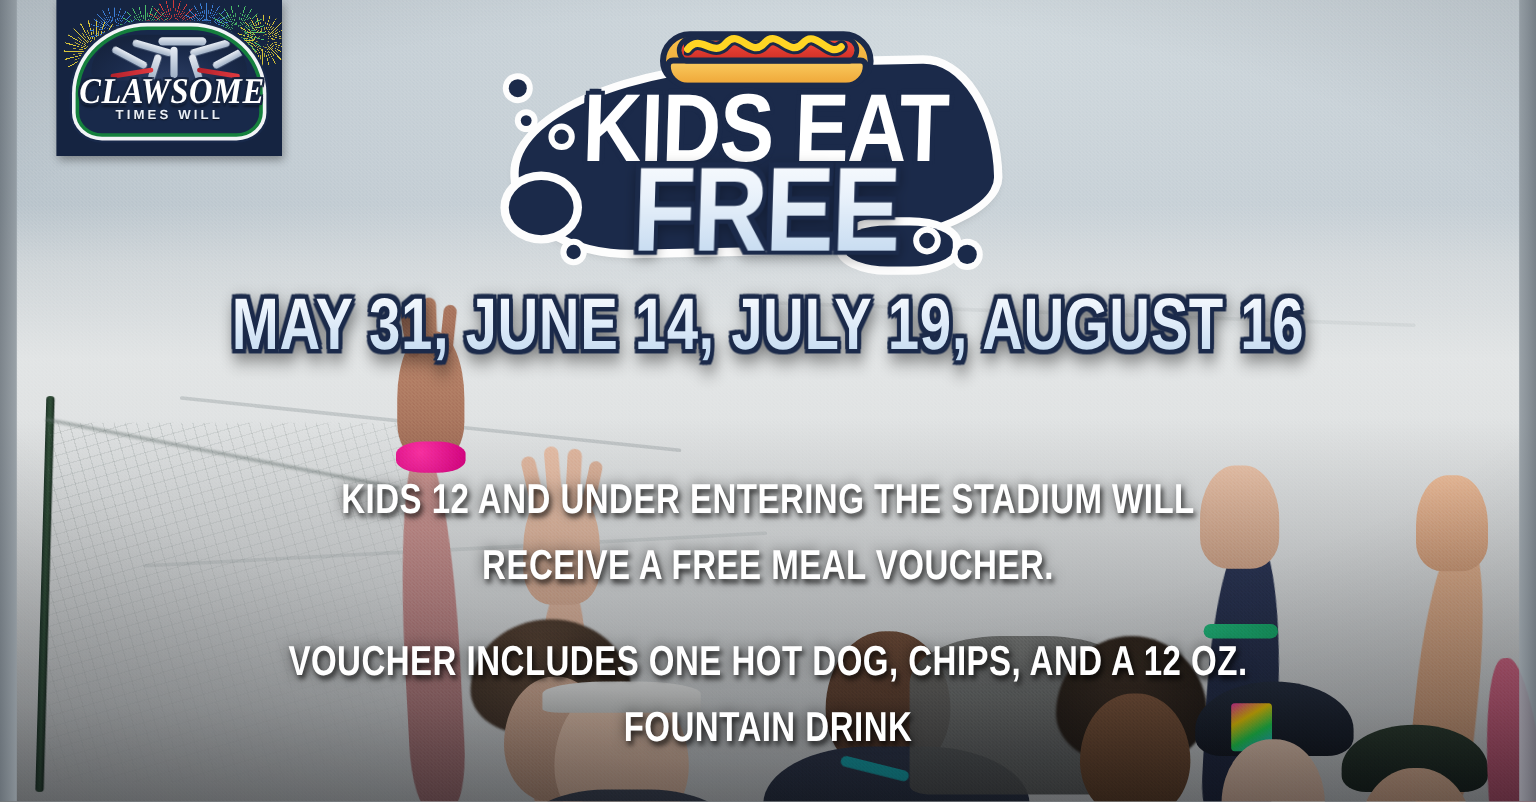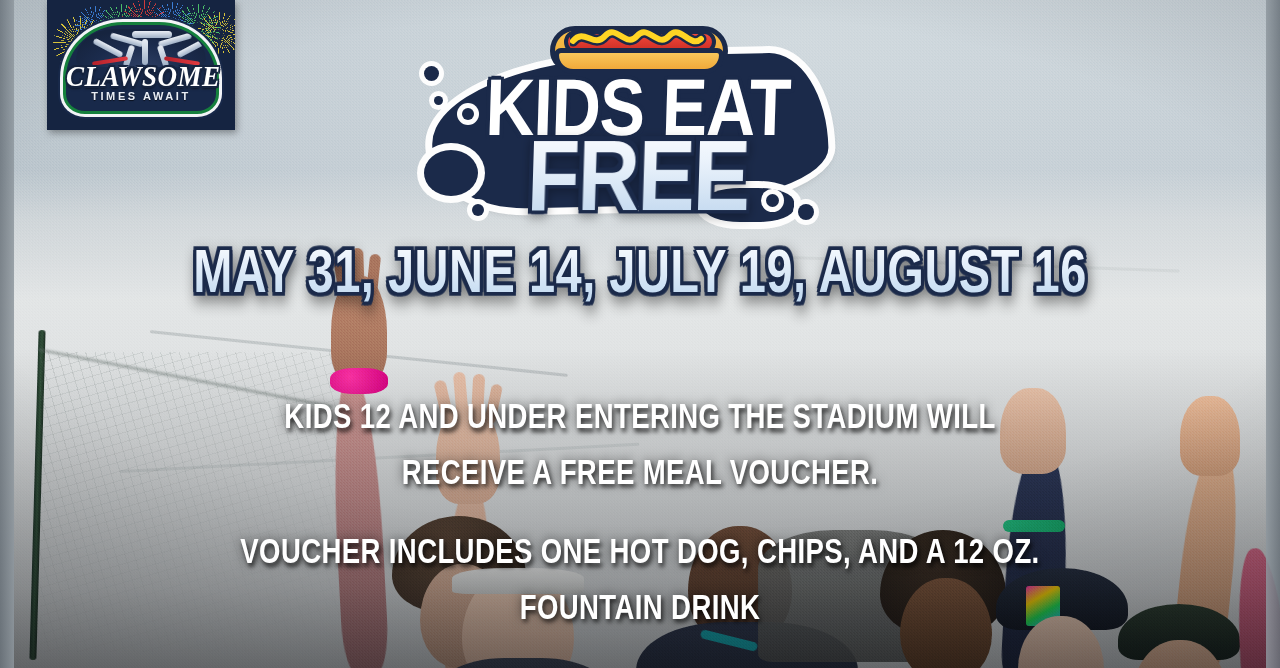--- a/index.html
+++ b/index.html
@@ -335,21 +335,21 @@
           <span class="claw" style="left:82px;top:8px;width:34px;height:6px;transform:rotate(-16deg);"></span>
           <span class="claw" style="left:16px;top:16px;width:32px;height:6px;transform:rotate(28deg);"></span>
           <span class="claw" style="left:100px;top:16px;width:32px;height:6px;transform:rotate(-28deg);"></span>
           <span class="claw" style="left:66px;top:10px;width:6px;height:26px;"></span>
           <span class="claw" style="left:50px;top:16px;width:6px;height:22px;transform:rotate(18deg);"></span>
           <span class="claw" style="left:84px;top:16px;width:6px;height:22px;transform:rotate(-18deg);"></span>
           <span class="eye" style="left:16px;top:30px;width:36px;transform:rotate(-9deg);"></span>
           <span class="eye" style="left:88px;top:30px;width:36px;transform:rotate(9deg);"></span>
         </div>
         <div class="crest-word">CLAWSOME</div>
-        <div class="crest-sub">TIMES AWAIT</div>
+        <div class="crest-sub">TIMES WILL</div>
       </div>
     </div>
   </div>
 
   <div class="lockup">
 
     <div class="splat"></div>
     <div class="splat-tail" style="left:6px;top:142px;width:54px;height:46px;"></div>
     <div class="splat-tail" style="left:286px;top:180px;width:90px;height:34px;border-radius:40%;"></div>
     <div class="blob" style="left:6px;top:58px;width:15px;height:15px;"></div>

